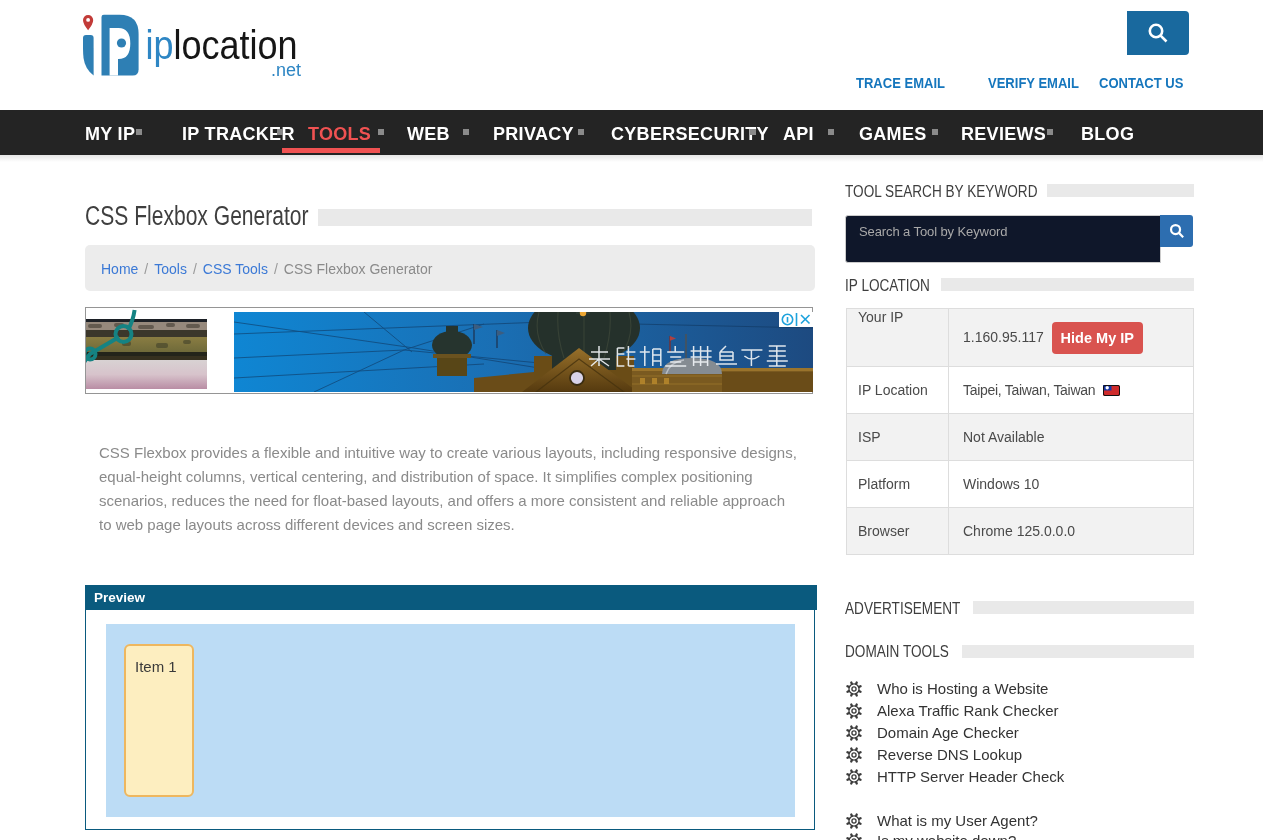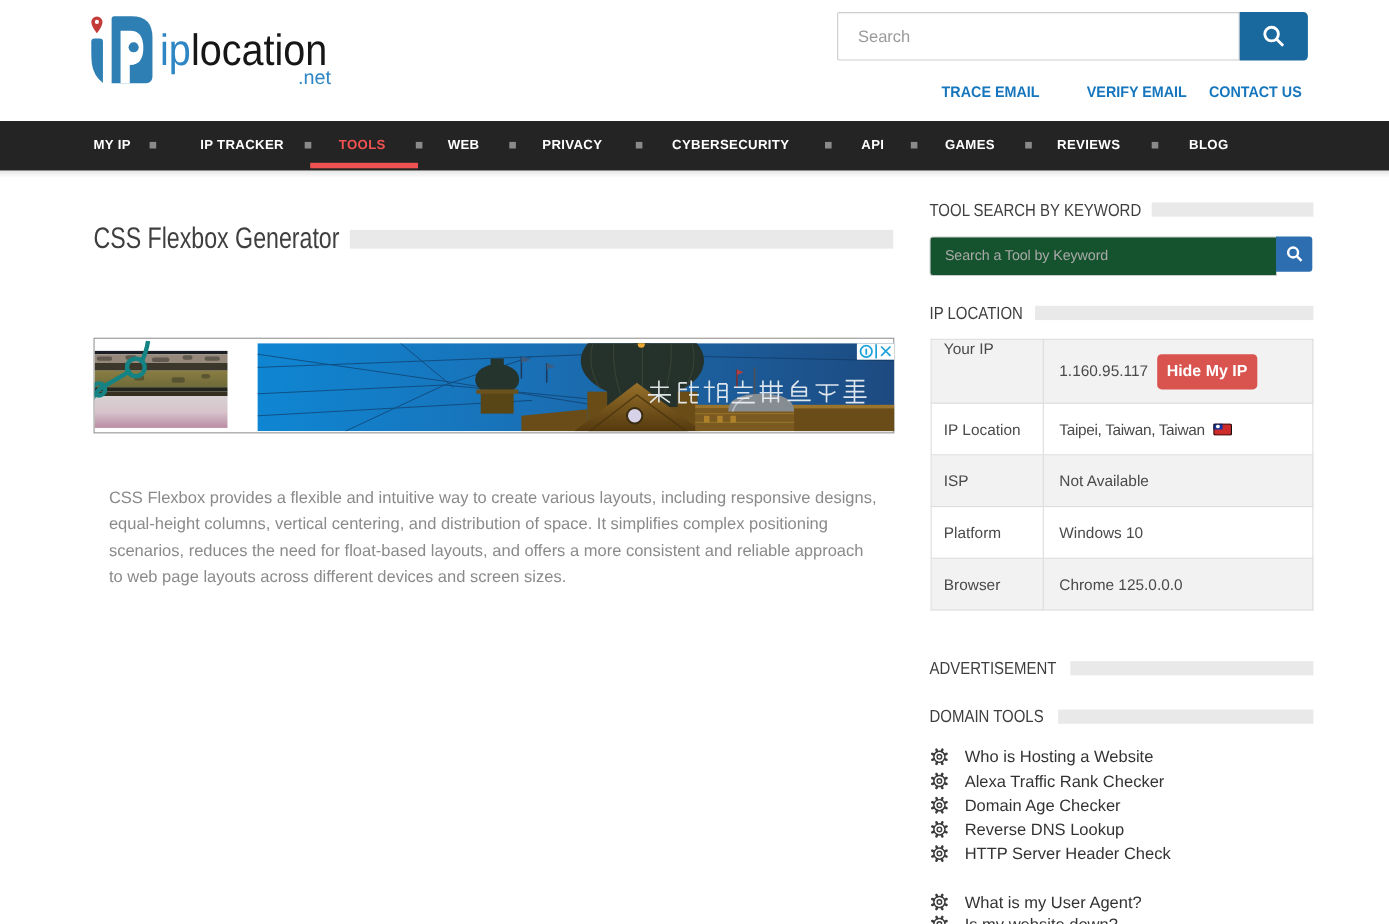--- a/index.html
+++ b/index.html
@@ -14,21 +14,21 @@
   border:1px solid #ccc; border-radius:2px 0 0 2px; background:#fff; }
 #searchbox span { position:absolute; left:18px; top:13px; font-size:15px; color:#9a9a9a; }
 #searchbtn { left:1127px; top:11px; width:62px; height:44px; background:#19699e;
   border-radius:0 4px 4px 0; }
 #searchbtn svg, #tsbtn svg { position:absolute; left:50%; top:50%; transform:translate(-50%,-50%); }
 .hlink { top:75px; font-size:14px; font-weight:bold; color:#1576bd; }
 .hlink .sx { transform:scaleX(0.93); }
 
 
 #nav { left:0; top:110px; width:1263px; height:45px; background:#242424; }
-.nitem { position:absolute; top:14px; font-size:12px; font-weight:bold; color:#fff;
+.nitem { position:absolute; top:14px; font-size:18px; font-weight:bold; color:#fff;
   letter-spacing:0.3px; white-space:nowrap; }
 .ndot { position:absolute; top:19px; width:6px; height:6px; background:#8a8a8a; }
 #tools-u { position:absolute; left:282px; top:38px; width:98px; height:5px; background:#f05252; }
 #navshadow { left:0; top:155px; width:1263px; height:7px;
   background:linear-gradient(to bottom, rgba(0,0,0,0.10), rgba(0,0,0,0)); }
 
 
 #h1 { left:85px; top:201px; font-size:27px; color:#3f3f3f; }
 #h1 .sx { transform:scaleX(0.78); }
 .gbar { background:#e9e9e9; }
@@ -45,22 +45,22 @@
 #pvhead { position:absolute; left:-1px; top:-1px; width:732px; height:25px; background:#0a5a7e;
   color:#fff; font-size:13.5px; font-weight:bold; line-height:25px; padding-left:9px; }
 #pvblue { position:absolute; left:20px; top:38px; width:689px; height:193px; background:#bcdcf5; }
 #pvitem { position:absolute; left:18px; top:20px; width:70px; height:153px; background:#fdeec0;
   border:2px solid #eeb75f; border-radius:6px; font-size:15px; color:#3a3a3a;
   padding:12px 0 0 9px; }
 
 
 .shead { font-size:16px; color:#3e3e3e; }
 .shead .sx { transform:scaleX(0.85); }
-#tsinput { left:845px; top:215px; width:316px; height:36px; border:1px solid #ccc;
-  border-radius:3px 0 0 3px; background:#14532d; }
+#tsinput { left:845px; top:215px; width:316px; height:48px; border:1px solid #ccc;
+  border-radius:3px 0 0 3px; background:#0f172a; }
 #tsinput span { position:absolute; left:13px; top:8px; font-size:13px; letter-spacing:-0.1px; color:#a9a9a9; }
 #tsbtn { left:1160px; top:215px; width:33px; height:32px; background:#2d6eb0; border-radius:0 3px 3px 0; }
 
 table#ipt { position:absolute; left:846px; top:308px; width:348px; border-collapse:collapse;
   font-size:14px; color:#4a4a4a; }
 #ipt td { border:1px solid #ddd; padding:0 0 0 11px; }
 #ipt td.v { padding-left:14px; }
 #ipt tr.g td { background:#f2f2f2; }
 #ipt .c1 { width:102px; vertical-align:middle; }
 #ipt td.v { vertical-align:middle; }
@@ -86,23 +86,20 @@
 
     <path d="M6.1,22.3 q-5.1,-6.3 -5.1,-10.2 a5.1,5.1 0 1 1 10.2,0 q0,3.9 -5.1,10.2 z" fill="#c23b38"></path>
     <circle cx="6.1" cy="11.9" r="1.9" fill="#fff"></circle>
 
     <g transform="translate(63.5,51) scale(0.9,1)">
       <text x="0" y="0" font-size="40" font-family="Liberation Sans" fill="#2e86c4">ip<tspan fill="#161616">location</tspan></text>
     </g>
     <text x="219" y="68" font-size="18" font-family="Liberation Sans" fill="#2e86c4" text-anchor="end">.net</text>
   </svg>
 
-  <div class="abs" id="searchbox">
-      <span>Search</span>
-    </div>
   <div class="abs" id="searchbtn">
     <svg width="22" height="22" viewBox="0 0 22 22" fill="none" stroke="#fff" stroke-width="2.6">
       <circle cx="9" cy="9" r="6.2"></circle>
         <line x1="13.6" y1="13.6" x2="19.5" y2="19.5"></line>
     </svg>
   </div>
   <div class="abs hlink" style="left:856px;"><span class="sx">TRACE EMAIL</span></div>
   <div class="abs hlink" style="left:988px;"><span class="sx">VERIFY EMAIL</span></div>
   <div class="abs hlink" style="left:1099px;"><span class="sx">CONTACT US</span></div>
 
@@ -125,20 +122,21 @@
     <span class="ndot" style="left:932px;"></span>
     <span class="nitem" style="left:961px;">REVIEWS</span>
     <span class="ndot" style="left:1047px;"></span>
     <span class="nitem" style="left:1081px;">BLOG</span>
     <span id="tools-u"></span>
   </div>
   <div class="abs" id="navshadow"></div>
 
   <div class="abs" id="h1"><span class="sx">CSS Flexbox Generator</span></div>
   <div class="abs gbar" style="left:318px; top:209px; width:494px; height:17px;"></div>
+  <div class="abs" id="crumb"><a>Home</a><span class="sep">/</span><a>Tools</a><span class="sep">/</span><a>CSS Tools</a><span class="sep">/</span>CSS Flexbox Generator</div>
 
   <div class="abs" id="adbox">
     <svg style="position:absolute; left:0; top:0;" width="121" height="85" viewBox="0 0 121 85">
       <rect x="0" y="11" width="121" height="3" fill="#1c2026"></rect>
       <rect x="0" y="14" width="121" height="8" fill="#96897c"></rect>
       <g fill="#3a342c" opacity="0.55">
         <rect x="2" y="16" width="14" height="4" rx="2"></rect>
           <rect x="28" y="15" width="10" height="4" rx="2"></rect>
         <rect x="52" y="17" width="16" height="4" rx="2"></rect>
           <rect x="80" y="15" width="9" height="4" rx="2"></rect>
@@ -277,20 +275,26 @@
         <line x1="553.5" y1="5" x2="553.5" y2="10.5"></line>
         <line x1="562.5" y1="1" x2="562.5" y2="14"></line>
         <line x1="567" y1="3" x2="575.5" y2="11.5"></line>
         <line x1="575.5" y1="3" x2="567" y2="11.5"></line>
       </g>
     </svg>
   </div>
 
   <div class="abs" id="para">CSS Flexbox provides a flexible and intuitive way to create various layouts, including responsive designs,<br>equal-height columns, vertical centering, and distribution of space. It simplifies complex positioning<br>scenarios, reduces the need for float-based layouts, and offers a more consistent and reliable approach<br>to web page layouts across different devices and screen sizes.</div>
 
+  <div class="abs" id="pv">
+    <div id="pvhead">Preview</div>
+    <div id="pvblue">
+        <div id="pvitem">Item 1</div>
+      </div>
+  </div>
 
   <div class="abs shead" style="left:845px; top:183px;"><span class="sx">TOOL SEARCH BY KEYWORD</span></div>
   <div class="abs gbar" style="left:1047px; top:184px; width:147px; height:13px;"></div>
   <div class="abs" id="tsinput">
       <span>Search a Tool by Keyword</span>
     </div>
   <div class="abs" id="tsbtn">
     <svg width="16" height="16" viewBox="0 0 22 22" fill="none" stroke="#fff" stroke-width="3">
       <circle cx="9" cy="9" r="6.2"></circle>
         <line x1="13.6" y1="13.6" x2="19.5" y2="19.5"></line>

